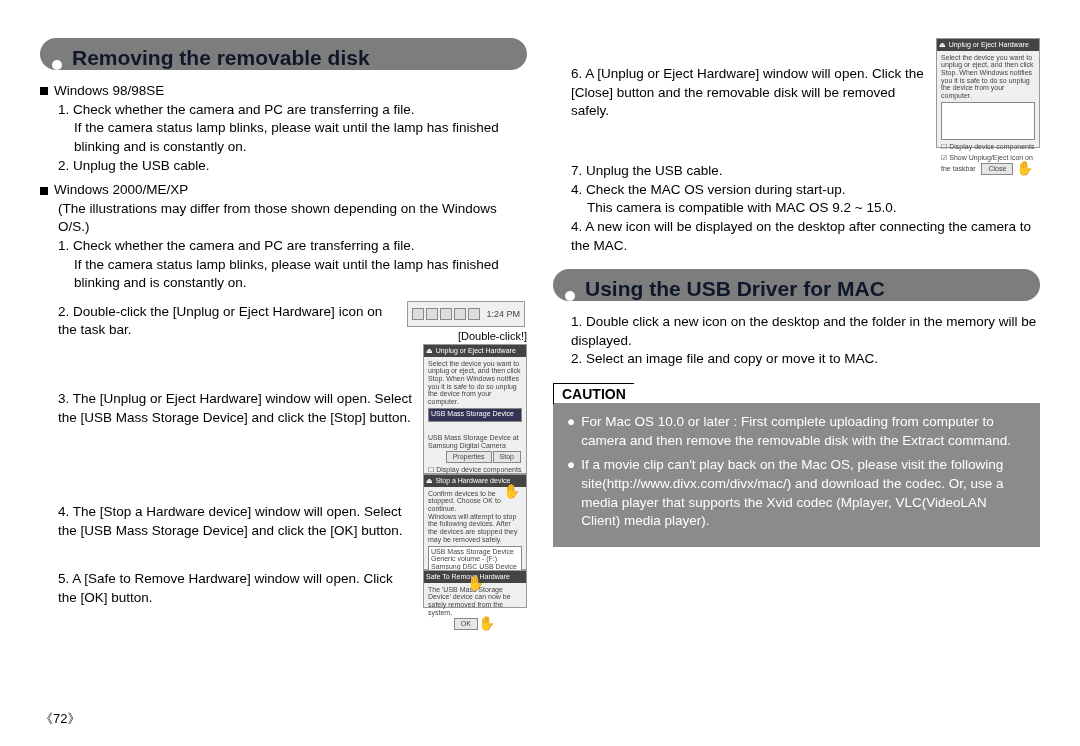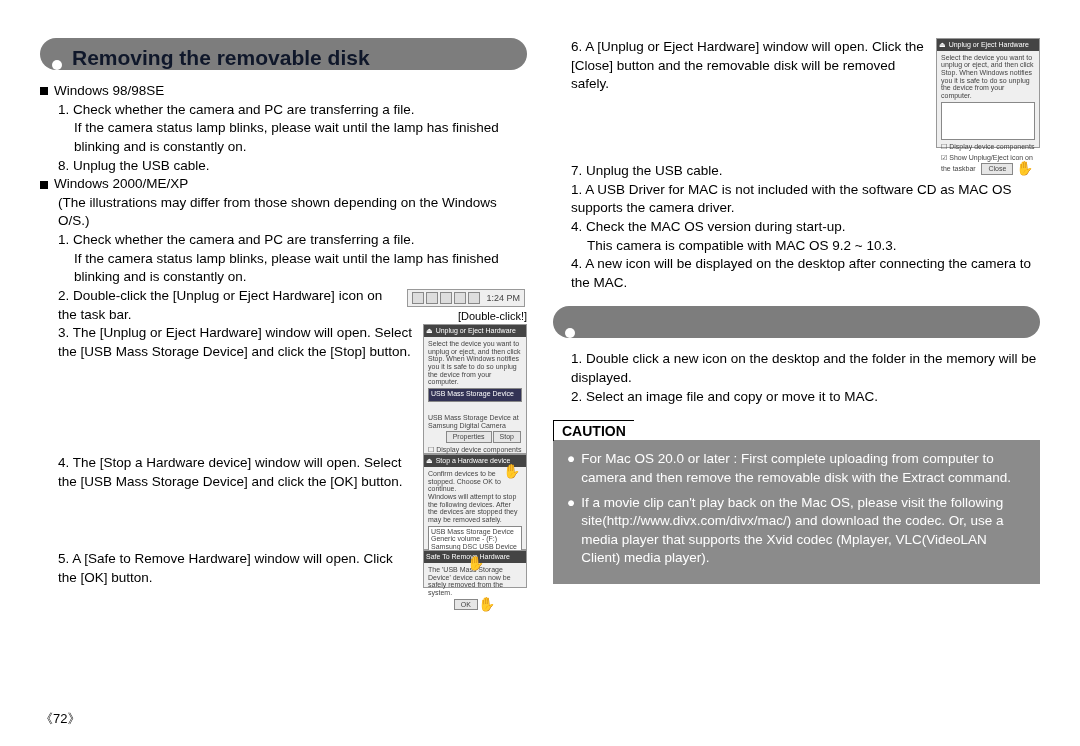--- a/index.html
+++ b/index.html
@@ -5,59 +5,59 @@
   html,body{margin:0;padding:0;background:#fff;font-family:Arial,Helvetica,sans-serif;color:#000}
   .page{width:1080px;height:746px;box-sizing:border-box;padding:38px 40px 10px 40px;position:relative}
   .cols{display:flex;gap:26px}
   .col{flex:1;min-width:0}
   .section-head{background:#7d7d7d;color:#0f172a;border-radius:16px;display:flex;align-items:flex-end;height:32px;padding:0 18px 0 12px;font-weight:bold;font-size:21px;margin:0 0 12px 0}
   .section-head .dot{width:10px;height:10px;border-radius:50%;background:#fff;margin-right:10px;display:inline-block}
   .body-text{font-size:13.5px;line-height:1.38}
   .sq{display:inline-block;width:8px;height:8px;background:#000;margin-right:6px;vertical-align:middle}
   .indent1{padding-left:18px}
   .indent2{padding-left:34px}
-  .row{display:flex;align-items:flex-start;gap:8px}
+  .row{display:flex;align-items:center;gap:8px}
   .row .txt{flex:1}
   .fig{border:1px solid #999;background:#efefef;font-size:9px;color:#444;box-sizing:border-box}
-  .fig-taskbar{width:118px;height:18px;margin-top:2px;display:flex;align-items:center;justify-content:flex-end;padding:0 4px;position:relative}
+  .fig-taskbar{width:118px;height:26px;margin-top:2px;display:flex;align-items:center;justify-content:flex-end;padding:0 4px;position:relative}
   .fig-taskbar .time{font-size:9px}
   .fig-taskbar .icons{display:flex;gap:2px;margin-right:6px}
   .fig-taskbar .icn{width:10px;height:10px;border:1px solid #888;background:#ddd}
   .fig-caption{font-size:11px;text-align:right;margin-top:2px}
   .fig-dialog{width:104px;padding:4px;font-size:7px;line-height:1.1}
   .fig-dialog .titlebar{background:#444;color:#fff;padding:2px;margin:-4px -4px 3px -4px;font-size:7px;display:flex;align-items:center;gap:3px}
   .fig-dialog .sel{border:1px solid #888;background:#fff;height:10px;margin:2px 0}
   .fig-dialog .btn{display:inline-block;border:1px solid #888;background:#e6e6e6;font-size:7px;padding:1px 6px;margin:2px 1px 0 0}
   .fig-dialog .chk{font-size:7px;margin-top:3px}
   .cursor{font-size:14px;line-height:0;position:relative;top:2px}
   .caution-label{font-weight:bold;font-size:14px;border:1px solid #000;border-right:none;border-bottom:none;display:inline-block;padding:2px 8px;margin:14px 0 0 0}
   .caution-underline{border-top:1px solid #000;margin-top:-1px}
   .caution-box{background:#8b8b8b;color:#fff;padding:10px 14px;font-size:13.5px;line-height:1.38;margin-top:-1px}
   .caution-box .bullet{display:flex;gap:6px;margin-bottom:6px}
   .caution-box .bullet .b{flex:0 0 auto}
   .pagenum{position:absolute;left:40px;bottom:18px;font-size:13px}
-  .mt6{}.mt10{}.mt14{margin-top:14px}
+  .mt6{margin-top:6px}.mt10{}.mt14{margin-top:14px}
 </style>
 </head>
 <body>
 
 <div class="page">
   <div class="cols">
 
     <div class="col">
       <div class="section-head">
         <span class="dot"></span>
         <span>Removing the removable disk</span>
       </div>
 
       <div class="body-text">
         <div><span class="sq"></span><span>Windows 98/98SE</span></div>
         <div class="indent1">1. Check whether the camera and PC are transferring a file.</div>
         <div class="indent2">If the camera status lamp blinks, please wait until the lamp has finished blinking and is constantly on.</div>
-        <div class="indent1">8. Unplug the USB cable.</div>
+        <div class="indent1">2. Unplug the USB cable.</div>
 
         <div class="mt6"><span class="sq"></span><span>Windows 2000/ME/XP</span></div>
         <div class="indent1">(The illustrations may differ from those shown depending on  the Windows O/S.)</div>
         <div class="indent1">1. Check whether the camera and PC are transferring a file.</div>
         <div class="indent2">If the camera status lamp blinks, please wait until the lamp has finished blinking and is constantly on.</div>
 
         <div class="row mt6">
           <div class="txt indent1">2. Double-click the [Unplug or Eject Hardware] icon on the task bar.</div>
           <div style="width:120px">
             <div class="fig fig-taskbar">
@@ -133,40 +133,40 @@
             <div>Select the device you want to unplug or eject, and then click Stop. When Windows notifies you it is safe to do so unplug the device from your computer.</div>
             <div class="sel" style="height:36px"></div>
             <div class="chk">☐ <span>Display device components</span></div>
             <div class="chk">☑ <span>Show Unplug/Eject icon on the taskbar</span> &nbsp; <span class="btn">Close</span> <span class="cursor">✋</span></div>
           </div>
         </div>
         <div class="indent1 mt14">7. Unplug the USB cable.</div>
       </div>
 
       <div class="body-text">
-        <div class="indent1">1. A USB Driver for MAC is not included with the software CD as MAC OS supports the camera driver.</div>
         <div class="indent1">4. Check the MAC OS version during start-up.</div>
-        <div class="indent2">This camera is compatible with MAC OS 9.2 ~ 10.3.</div>
+        <div class="indent2">This camera is compatible with MAC OS 9.2 ~ 15.0.</div>
         <div class="indent1">4. A new icon will be displayed on the desktop after connecting the camera to the MAC.</div>
       </div>
 
       <div class="section-head mt14">
         <span class="dot"></span>
+        <span>Using the USB Driver for MAC</span>
       </div>
       <div class="body-text">
         <div class="indent1">1. Double click a new icon on the desktop and the folder in the memory will be displayed.</div>
         <div class="indent1">2. Select an image file and copy or move it to MAC.</div>
       </div>
 
       <div class="caution-label">CAUTION</div>
       <div class="caution-underline"></div>
       <div class="caution-box">
         <div class="bullet">
             <span class="b">●</span>
-            <span>For Mac OS 20.0 or later : First complete uploading from computer to camera and then remove the removable disk with the Extract command.</span>
+            <span>For Mac OS 10.0 or later : First complete uploading from computer to camera and then remove the removable disk with the Extract command.</span>
           </div>
         <div class="bullet">
             <span class="b">●</span>
             <span>If a movie clip can't play back on the Mac OS, please visit the following site(http://www.divx.com/divx/mac/) and download the codec. Or, use a media player that supports the Xvid codec (Mplayer, VLC(VideoLAN Client) media player).</span>
           </div>
       </div>
     </div>
   </div>
 
   <div class="pagenum">《72》</div>

